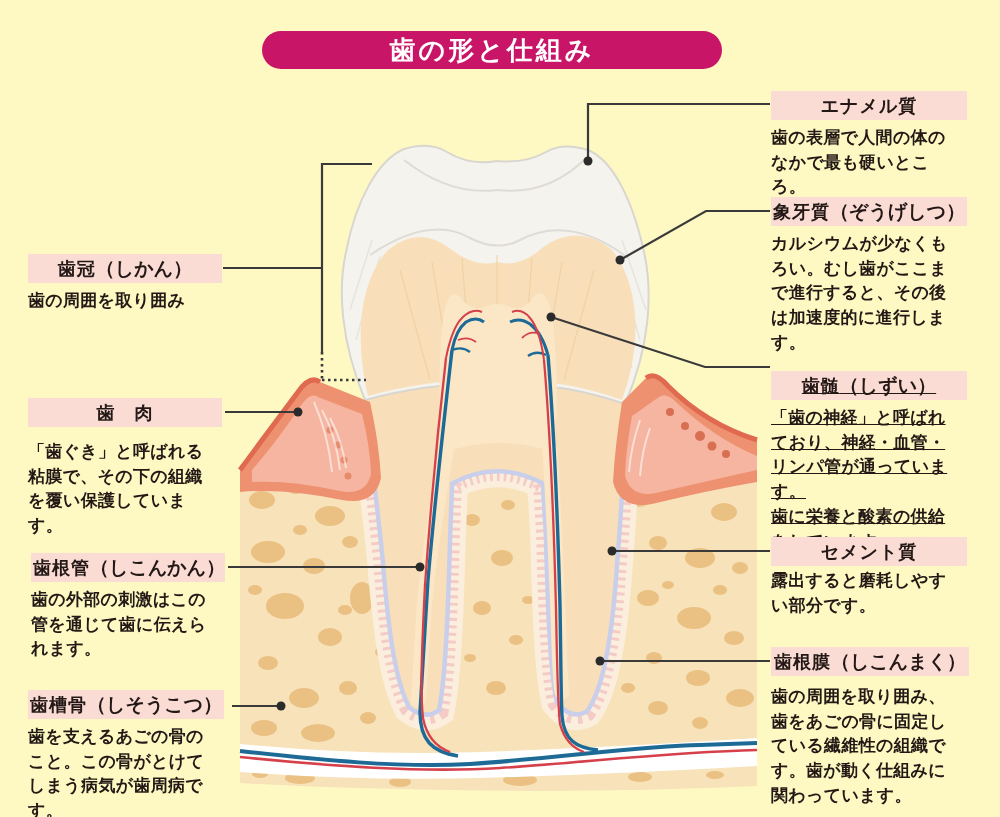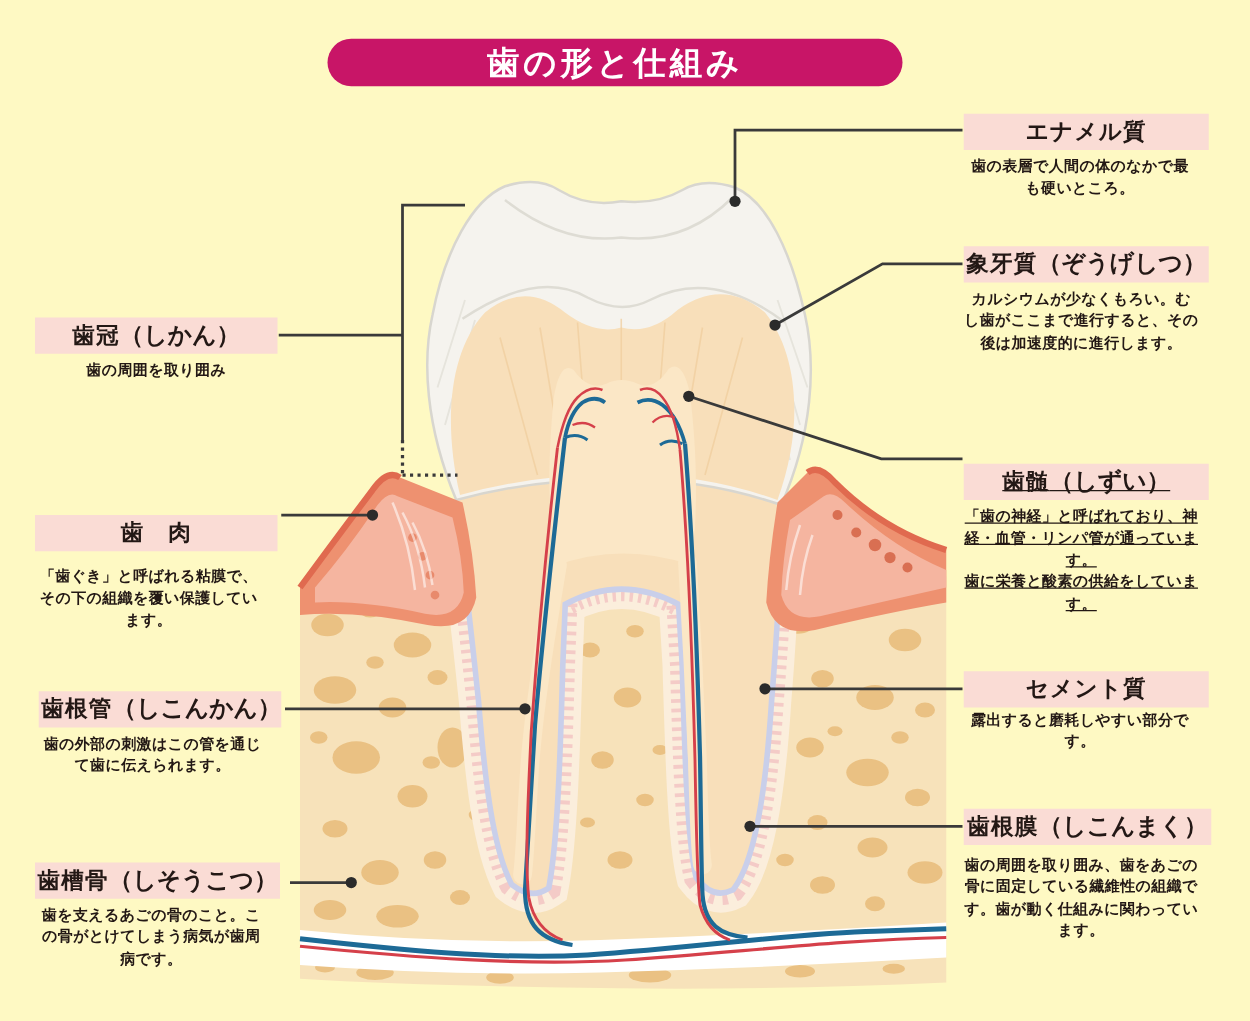--- a/index.html
+++ b/index.html
@@ -7,22 +7,22 @@
          font-family:"DejaVu Sans",sans-serif;color:#231815;}
   .banner{position:absolute;left:262px;top:31px;width:460px;height:38px;background:#C81567;
           border-radius:19px;display:flex;align-items:center;justify-content:center;}
   .banner span{color:#ffffff;font-size:26px;font-weight:bold;letter-spacing:3px;}
   svg.fig{position:absolute;left:0;top:0;}
   .lbl{position:absolute;}
   .lbl-h{background:#FADCD5;color:#231815;font-weight:bold;text-align:center;
          padding:3px 2px 2px;line-height:1.25;white-space:nowrap;}
   .lbl-h .nm{font-size:18px;letter-spacing:1px;}
   .lbl-h .rd{font-size:19px;letter-spacing:0;}
-  .lbl-b{color:#231815;font-weight:600;font-size:12px;line-height:1.46;letter-spacing:.3px;
-         margin-top:5px;text-align:center;white-space:pre-line;}
+  .lbl-b{color:#231815;font-weight:600;font-size:17px;line-height:1.46;letter-spacing:.3px;
+         margin-top:5px;text-align:left;white-space:pre-line;}
 </style>
 </head>
 <body>
 
 <div class="stage">
 
   <div class="banner">
     <span>歯の形と仕組み</span>
   </div>
 
@@ -217,21 +217,21 @@
     </g>
   </svg>
 
   <div class="lbl" style="left:28px;top:254px;width:194px;">
     <div class="lbl-h">
       <span class="nm">歯冠</span><span class="rd">（しかん）</span>
     </div>
     <div class="lbl-b">歯の周囲を取り囲み</div>
   </div>
 
-  <div class="lbl" style="left:28px;top:412px;width:194px;">
+  <div class="lbl" style="left:28px;top:398px;width:194px;">
     <div class="lbl-h">
       <span class="nm">歯　肉</span><span class="rd"></span>
     </div>
     <div class="lbl-b" style="width:182px;margin-top:12px;">「歯ぐき」と呼ばれる粘膜で、その下の組織を覆い保護しています。</div>
   </div>
 
   <div class="lbl" style="left:31px;top:553px;width:194px;">
     <div class="lbl-h">
       <span class="nm">歯根管</span><span class="rd">（しこんかん）</span>
     </div>

